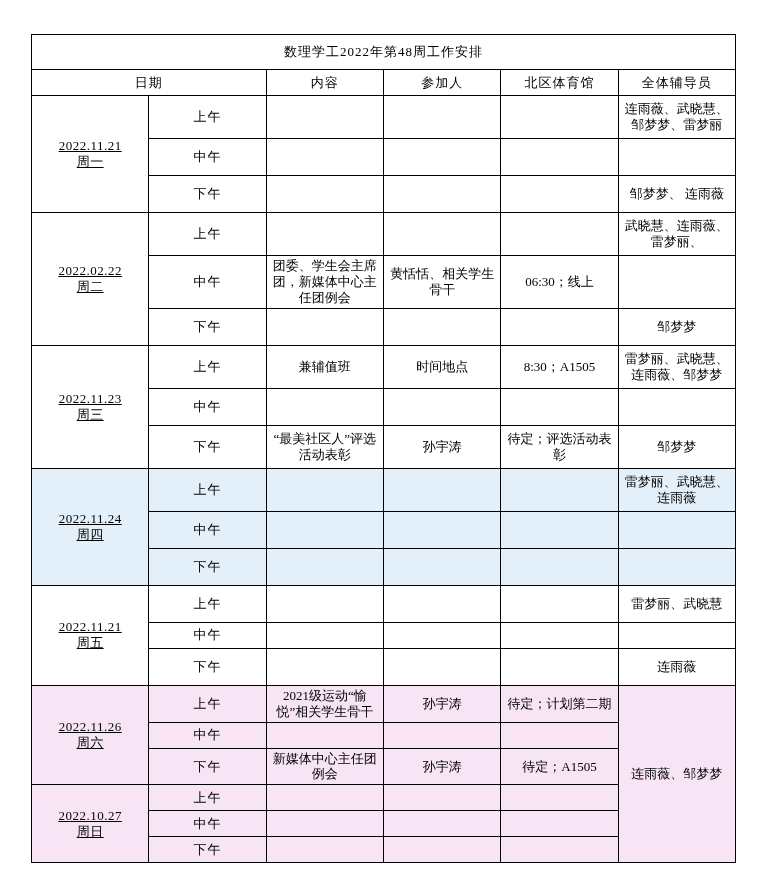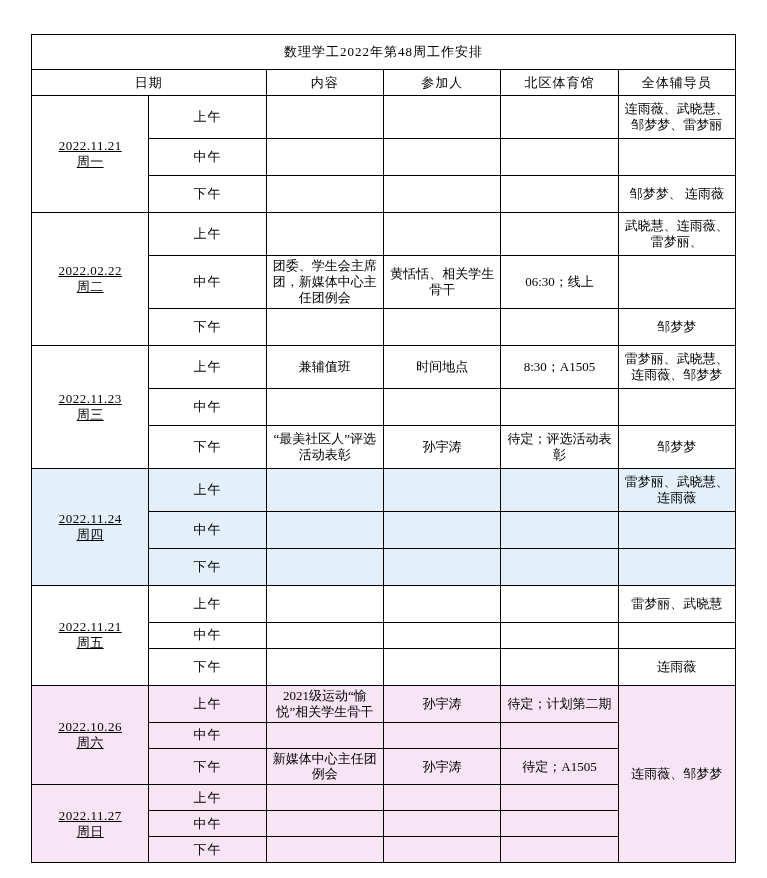--- a/index.html
+++ b/index.html
@@ -217,21 +217,21 @@
       <tr class="r-mid">
         <td class="slot-cell">下午</td>
         <td class="content-cell"></td>
         <td class="people-cell"></td>
         <td class="time-cell"></td>
         <td class="duty-cell">连雨薇</td>
       </tr>
 
       <tr class="r-mid">
         <td class="date-cell tint-pink" rowspan="3">
-          <div>2022.10.26</div>
+          <div>2022.11.26</div>
           <div>周六</div>
         </td>
         <td class="slot-cell tint-pink">上午</td>
         <td class="content-cell tint-pink">2021级运动“愉悦”相关学生骨干</td>
         <td class="people-cell tint-pink">孙宇涛</td>
         <td class="time-cell tint-pink">待定；计划第二期</td>
         <td class="duty-cell tint-pink" rowspan="6">连雨薇、邹梦梦</td>
       </tr>
       <tr class="r-short">
         <td class="slot-cell tint-pink">中午</td>
@@ -241,21 +241,21 @@
       </tr>
       <tr class="r-short">
         <td class="slot-cell tint-pink">下午</td>
         <td class="content-cell tint-pink">新媒体中心主任团例会</td>
         <td class="people-cell tint-pink">孙宇涛</td>
         <td class="time-cell tint-pink">待定；A1505</td>
       </tr>
 
       <tr class="r-short">
         <td class="date-cell tint-pink" rowspan="3">
-          <div>2022.11.27</div>
+          <div>2022.10.27</div>
           <div>周日</div>
         </td>
         <td class="slot-cell tint-pink">上午</td>
         <td class="content-cell tint-pink"></td>
         <td class="people-cell tint-pink"></td>
         <td class="time-cell tint-pink"></td>
       </tr>
       <tr class="r-short">
         <td class="slot-cell tint-pink">中午</td>
         <td class="content-cell tint-pink"></td>

